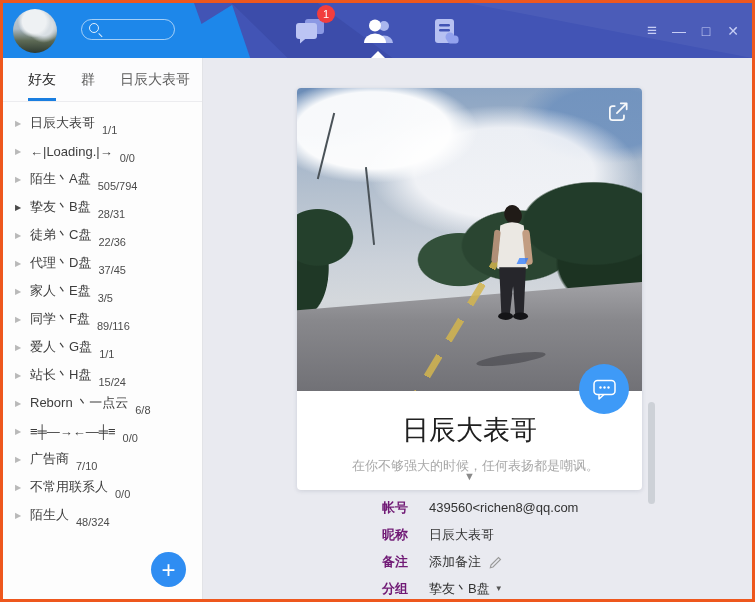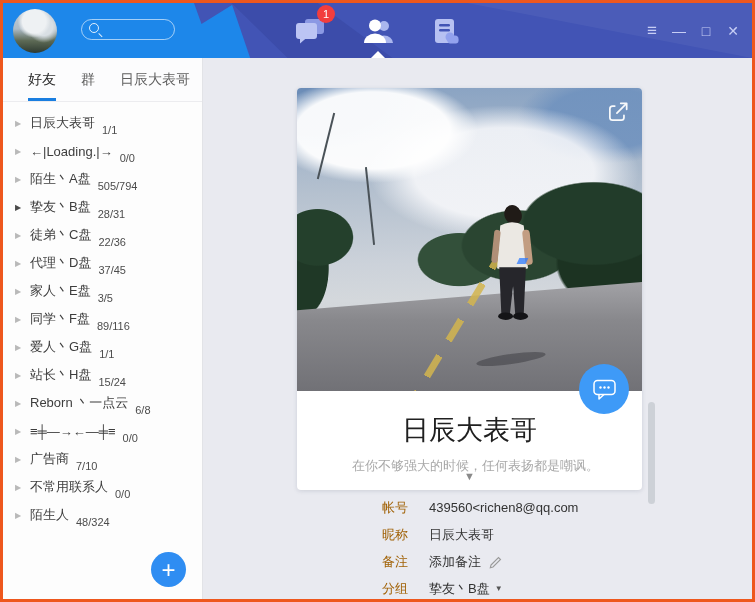--- a/index.html
+++ b/index.html
@@ -77,21 +77,21 @@
   .glitch { position:absolute; left:64%; top:56%; width:9px; height:6px; background:#2e7bff; opacity:.75; transform:skewX(-25deg); }
   .share { position:absolute; top:11px; right:11px; width:26px; height:26px; cursor:pointer; opacity:.95; }
 
   .chat-btn { position:absolute; right:13px; top:276px; width:50px; height:50px; border-radius:50%; background:#3e9af7; border:none; display:flex; align-items:center; justify-content:center; cursor:pointer; }
 
   .pname { text-align:center; margin-top:21px; font-size:27px; font-weight:400; color:#202020; }
   .sig { text-align:center; margin-top:9px; font-size:13px; color:#a9a9a9;padding-left:12px; }
 
   .fields { margin-top:19px; padding-left:85px; }
   .frow { display:flex; align-items:center; height:27px; font-size:13px; }
-  .flabel { color:#a16207; width:47px; flex:0 0 auto; }
+  .flabel { color:#701a75; width:47px; flex:0 0 auto;font-weight:bold; }
   .fvalue { color:#333; }
   .edit { display:none; margin-left:7px; height:14px; cursor:pointer; }
   .frow.has-edit .edit { display:inline-block; }
   .caret { display:none; margin-left:5px; font-size:8px; color:#555; cursor:pointer; }
   .frow.has-caret .caret { display:inline; }
 
   .more { position:absolute; left:0; right:0; bottom:8px; text-align:center; font-size:11px; color:#8a8a8a; cursor:pointer; }
   .scroll-thumb { position:absolute; left:445px; top:344px; width:7px; height:102px; background:#cdd1d7; border-radius:4px; cursor:pointer; }
 </style>
 </head>

